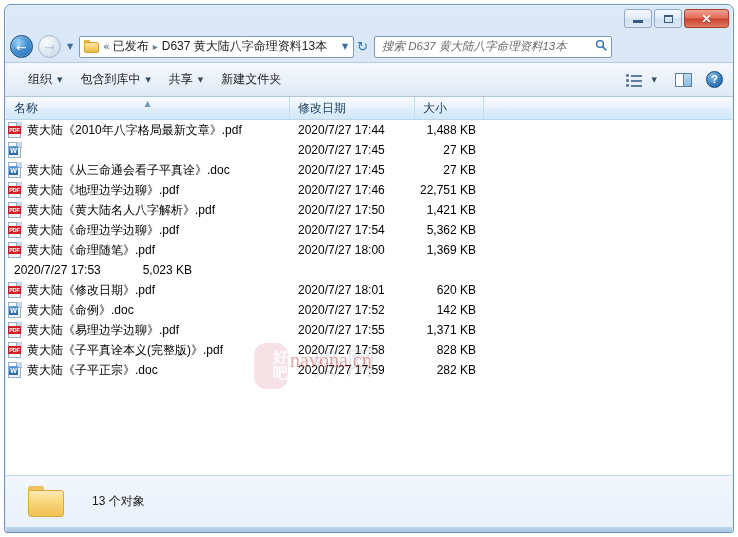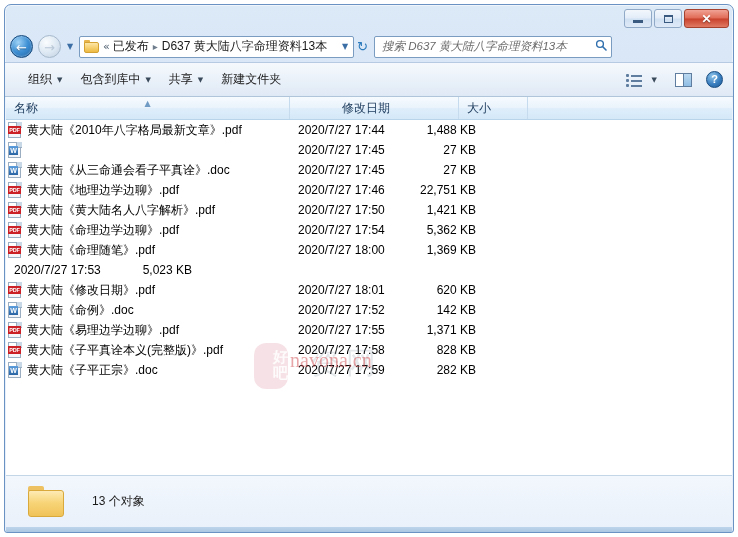--- a/index.html
+++ b/index.html
@@ -318,21 +318,21 @@
   }
   .colhdr .cell {
     display: flex;
     align-items: center;
     padding-left: 8px;
     border-right: 1px solid #c6dcee;
     box-sizing: border-box;
     position: relative;
   }
   .c-name { width: 284px; }
-  .c-date { width: 125px; margin-left: 44px; }
+  .c-date { width: 125px; }
   .c-size { width: 69px; }
   .c-rest { flex: 1; border-right: none !important; }
   .sort-arrow {
     position: absolute;
     left: 50%;
     top: 2px;
     transform: translateX(-50%);
     font-size: 8px;
     color: #6f9bc4;
     font-family: "DejaVu Sans", sans-serif;

